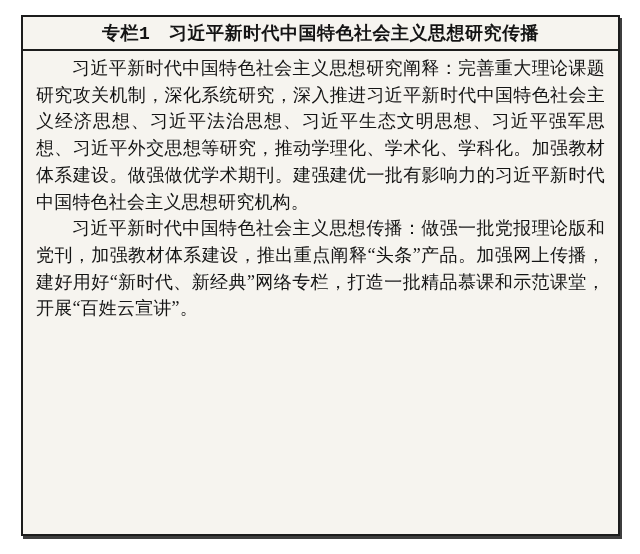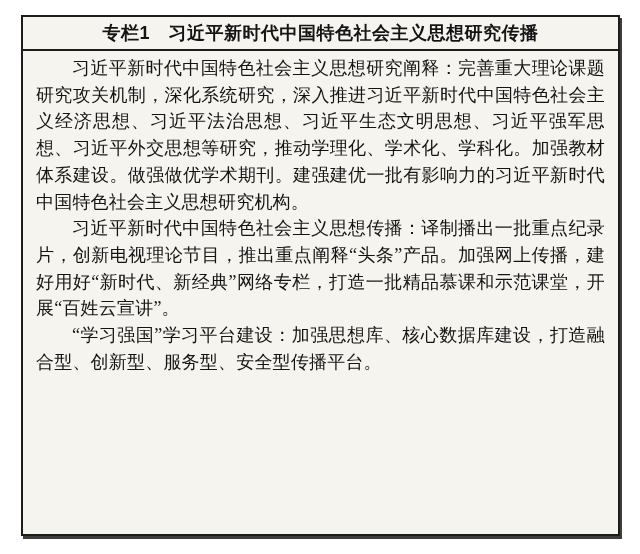--- a/index.html
+++ b/index.html
@@ -24,21 +24,21 @@
     box-shadow:2px 3px 0 rgba(28,28,28,0.85);
   }
   .panel-header{
     height:34px;
     border-bottom:2px solid var(--border-color);
     display:flex;
     align-items:center;
     justify-content:center;
   }
   .panel-header span{
-    font-family:Liberation Sans, sans-serif;
+    font-family:Liberation Mono, monospace;
     font-weight:bold;
     font-size:18px;
     letter-spacing:0.5px;
     color:var(--text-color);
     white-space:nowrap;
   }
   .panel-body{
     height:483px;
     padding:4px 13px 0 13px;
     overflow:hidden;
@@ -56,16 +56,15 @@
 </style>
 </head>
 <body>
 
 <div class="panel">
   <div class="panel-header">
     <span>专栏1　习近平新时代中国特色社会主义思想研究传播</span>
   </div>
   <div class="panel-body">
     <p>习近平新时代中国特色社会主义思想研究阐释：完善重大理论课题研究攻关机制，深化系统研究，深入推进习近平新时代中国特色社会主义经济思想、习近平法治思想、习近平生态文明思想、习近平强军思想、习近平外交思想等研究，推动学理化、学术化、学科化。加强教材体系建设。做强做优学术期刊。建强建优一批有影响力的习近平新时代中国特色社会主义思想研究机构。</p>
-    <p>习近平新时代中国特色社会主义思想传播：译制播出一批重点纪录片，创新电视理论节目，推出重点阐释“头条”产品。加强网上传播，建好用好“新时代、新经典”网络专栏，打造一批精品慕课和示范课堂，开展“百姓云宣讲”。</p>
-    <p>“学习强国”学习平台建设：加强思想库、核心数据库建设，打造融合型、创新型、服务型、安全型传播平台。</p>
+    <p>习近平新时代中国特色社会主义思想传播：做强一批党报理论版和党刊，加强教材体系建设，推出重点阐释“头条”产品。加强网上传播，建好用好“新时代、新经典”网络专栏，打造一批精品慕课和示范课堂，开展“百姓云宣讲”。</p>
   </div>
 </div>
 
 </body></html>

